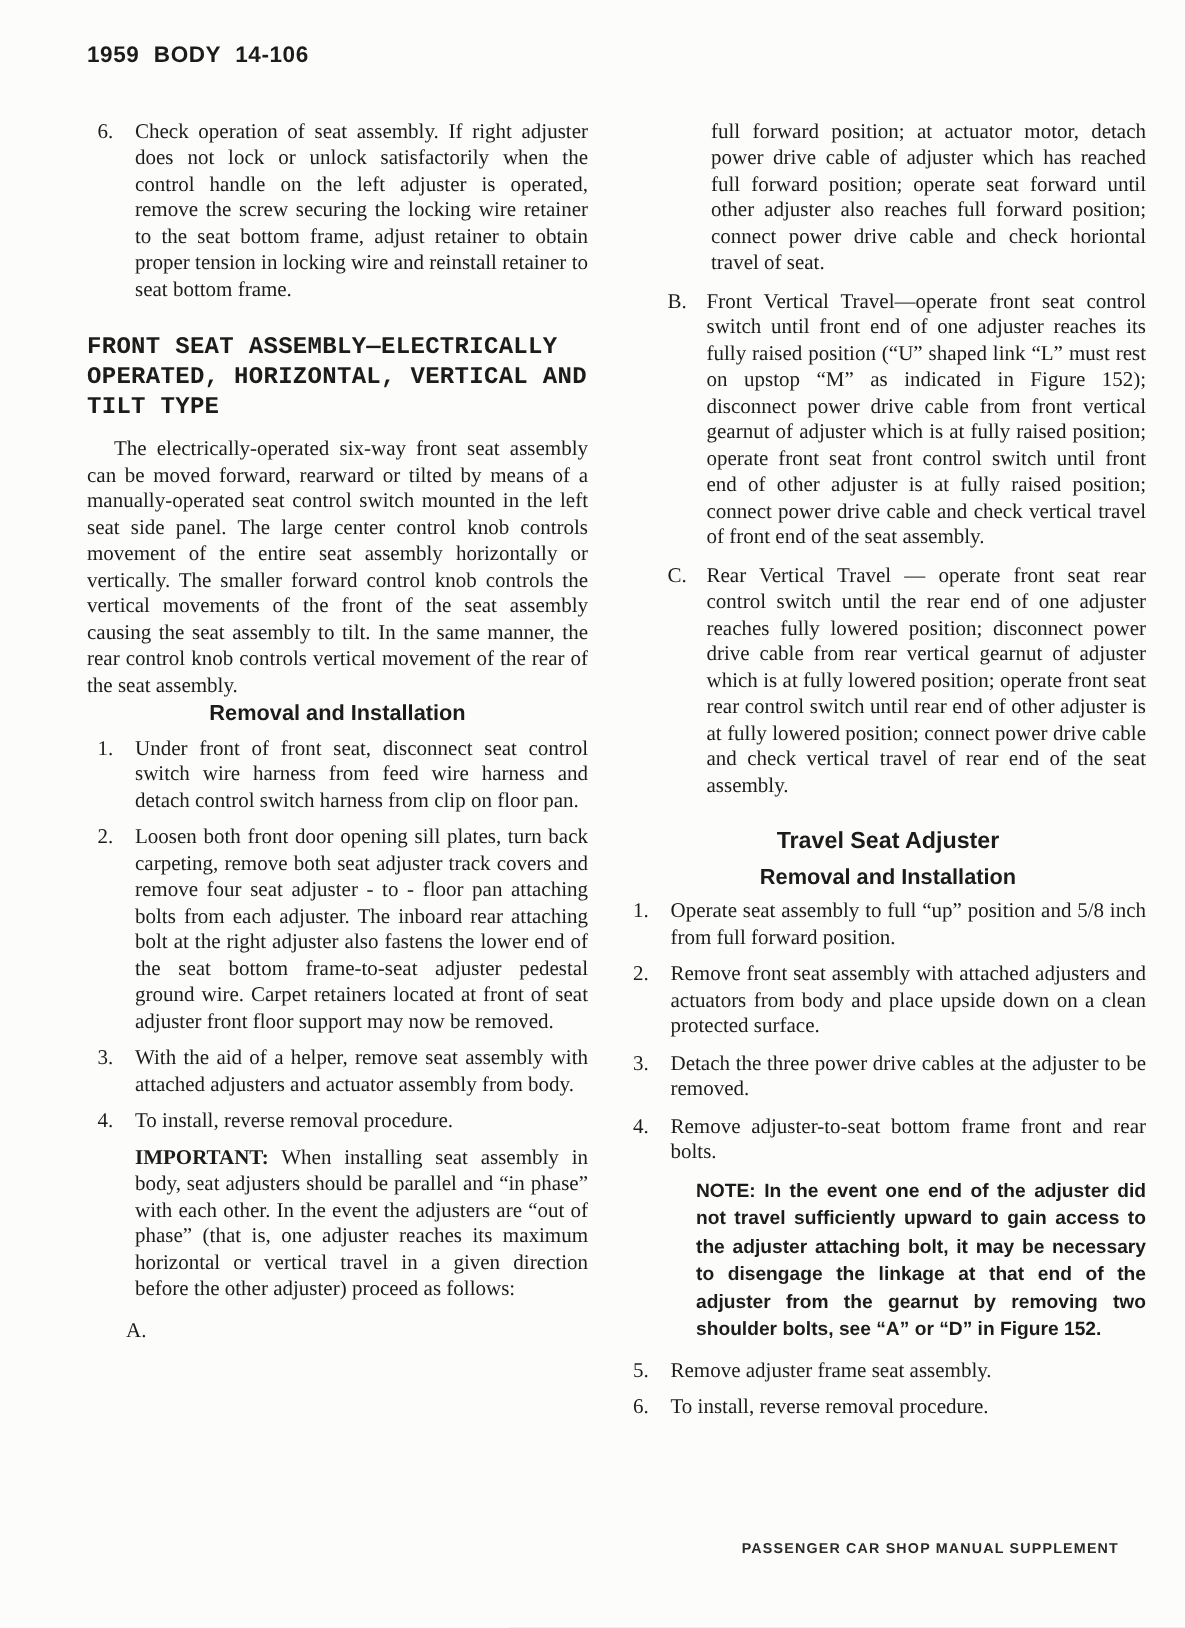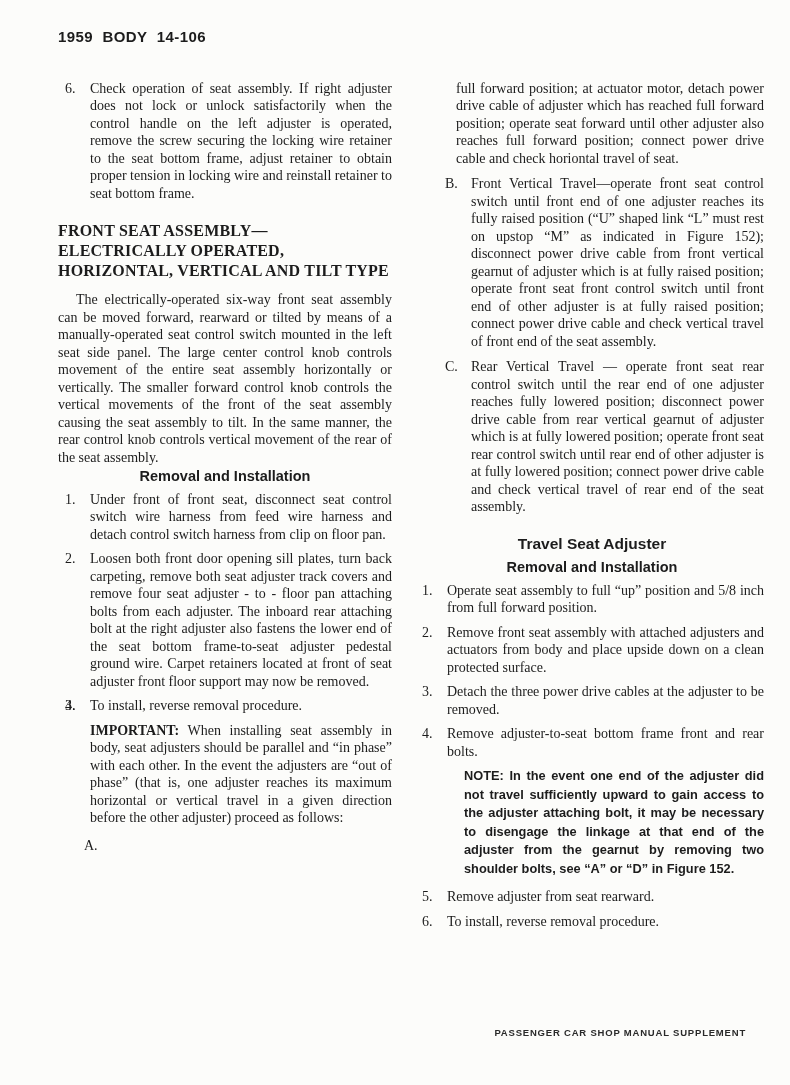--- a/index.html
+++ b/index.html
@@ -25,21 +25,21 @@
   }
   .cols{display:flex;gap:28px;}
   .col-l{width:334px;flex:0 0 334px;}
   .col-r{flex:1;}
   p, .li, .letter-item{text-align:justify;margin:0;}
   .li{position:relative;padding-left:32px;margin-bottom:7px;}
   .li .num{position:absolute;left:7px;top:0;}
   .col-r .li{padding-left:27px;}
   .col-r .li .num{left:2px;}
   .section-heading{
-    font-family:Liberation Serif, serif;
+    font-family:Liberation Mono, monospace;
     font-weight:bold;
     font-size:16px;
     line-height:20px;
     letter-spacing:.2px;
     margin:0 0 10px 0;
     text-align:left;
   }
   .sub-heading{
     font-family:"Liberation Sans", sans-serif;
     font-weight:bold;
@@ -47,21 +47,21 @@
     margin:0 0 5px 0;
     text-align:center;
   }
   .intro{text-indent:18px;margin-bottom:2px;}
   .important{margin:4px 0 10px 32px;}
   .important .lbl{font-weight:bold;}
   .letter-item{position:relative;margin-left:26px;padding-left:25px;}
   .letter-item .ltr{position:absolute;left:0;top:0;}
   .letter-item + .letter-item{margin-top:8px;}
   .col-r .letter-item{margin-left:25px;padding-left:26px;}
-  .continuation{margin-left:36px;margin-bottom:8px;}
+  .continuation{margin-left:54px;margin-bottom:8px;}
   .gap-lg{margin-bottom:19px;}
   .note{
     font-family:"Liberation Sans", sans-serif;
     font-weight:bold;
     font-size:12.8px;
     line-height:18.5px;
     margin:5px 0 10px 44px;
     text-align:justify;
   }
   .footer{
@@ -100,20 +100,21 @@
       <div class="li">
         <span class="num">1.</span>
         <span>Under front of front seat, disconnect seat control switch wire harness from feed wire harness and detach control switch harness from clip on floor pan.</span>
       </div>
       <div class="li">
         <span class="num">2.</span>
         <span>Loosen both front door opening sill plates, turn back carpeting, remove both seat adjuster track covers and remove four seat adjuster - to - floor pan attaching bolts from each adjuster. The inboard rear attaching bolt at the right adjuster also fastens the lower end of the seat bottom frame-to-seat adjuster pedestal ground wire. Carpet retainers located at front of seat adjuster front floor support may now be removed.</span>
       </div>
       <div class="li">
         <span class="num">3.</span>
+        <span>With the aid of a helper, remove seat assembly with attached adjusters and actuator assembly from body.</span>
       </div>
       <div class="li">
         <span class="num">4.</span>
         <span>To install, reverse removal procedure.</span>
       </div>
 
       <p class="important">
         <span class="lbl">IMPORTANT:</span>
         <span>When installing seat assembly in body, seat adjusters should be parallel and “in phase” with each other. In the event the adjusters are “out of phase” (that is, one adjuster reaches its maximum horizontal or vertical travel in a given direction before the other adjuster) proceed as follows:</span>
       </p>
@@ -159,21 +160,21 @@
         <span>Remove adjuster-to-seat bottom frame front and rear bolts.</span>
       </div>
 
       <p class="note">
         <span>NOTE:</span>
         <span>In the event one end of the adjuster did not travel sufficiently upward to gain access to the adjuster attaching bolt, it may be necessary to disengage the linkage at that end of the adjuster from the gearnut by removing two shoulder bolts, see “A” or “D” in Figure 152.</span>
       </p>
 
       <div class="li">
         <span class="num">5.</span>
-        <span>Remove adjuster from seat rearward.</span>
+        <span>Remove adjuster frame seat assembly.</span>
       </div>
       <div class="li">
         <span class="num">6.</span>
         <span>To install, reverse removal procedure.</span>
       </div>
 
     </div>
   </div>
 
   <div class="footer">PASSENGER CAR SHOP MANUAL SUPPLEMENT</div>

